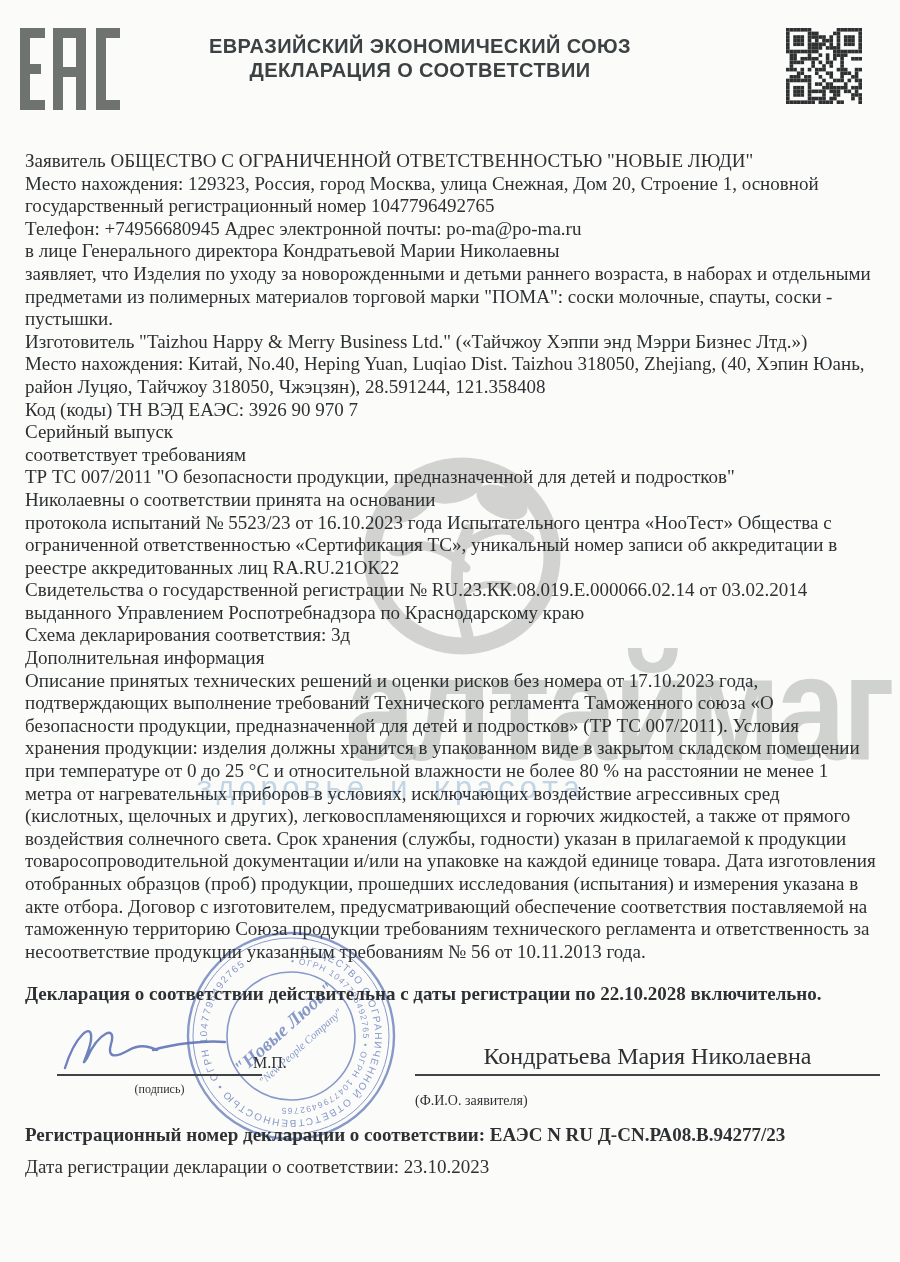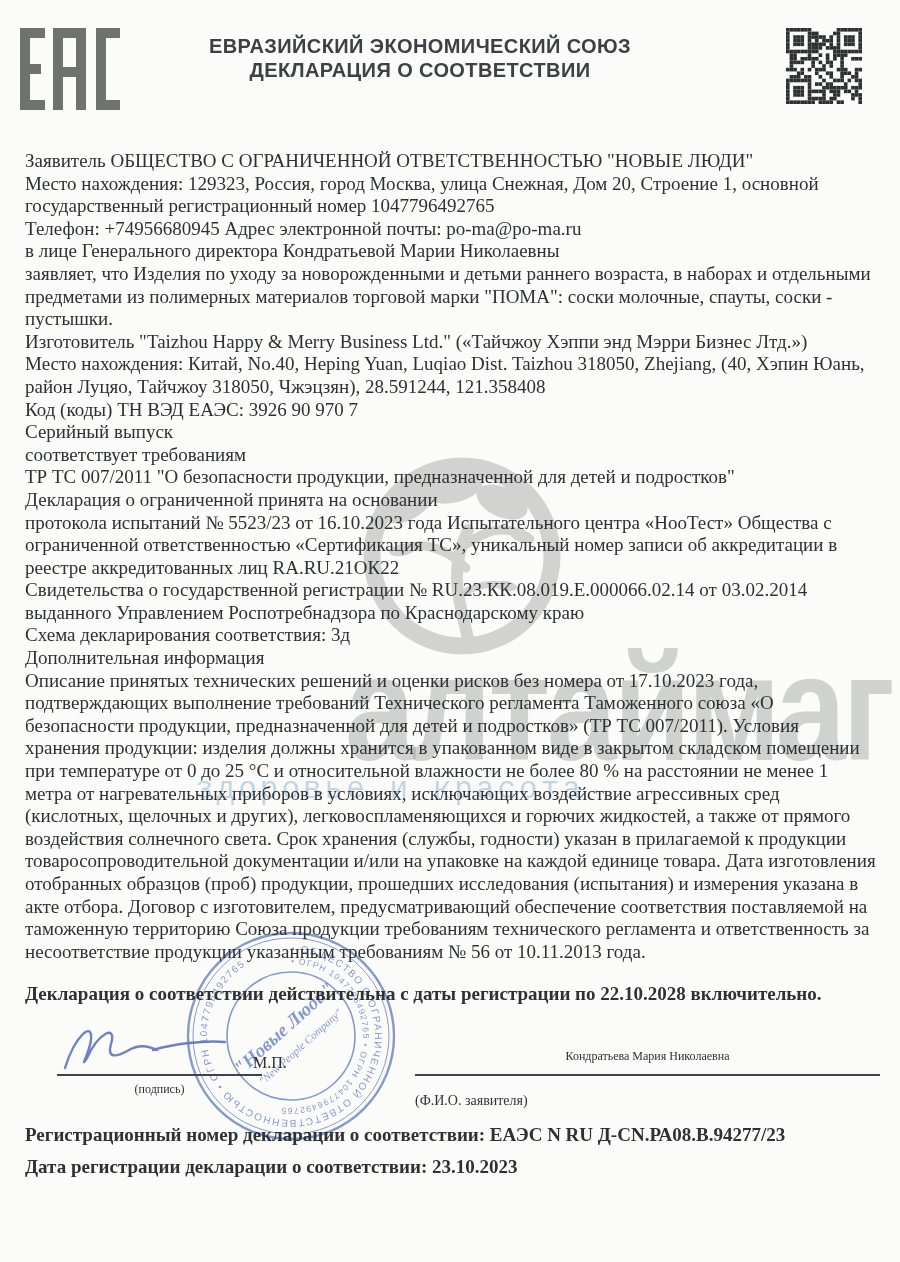--- a/index.html
+++ b/index.html
@@ -17,25 +17,25 @@
             font-size:19px;line-height:22.6px;}
   .maintext p{margin:0;}
   .maintext b{font-weight:normal;}
   .validity{margin-top:20px;font-weight:bold;}
   
   .sigrow{position:relative;margin-top:24px;height:72px;}
   .sig-scribble{position:absolute;left:28px;top:-18px;z-index:2;}
   .sig-line{position:absolute;left:32px;top:44px;width:205px;border-top:2px solid #3f4346;}
   .sig-label{position:absolute;left:32px;top:48px;width:205px;text-align:center;font-size:12px;}
   .mp{position:absolute;left:228px;top:22px;font-size:16px;}
-  .fio-name{position:absolute;left:390px;top:15px;width:465px;text-align:center;font-size:12px;}
+  .fio-name{position:absolute;left:390px;top:15px;width:465px;text-align:center;font-size:24px;}
   .fio-line{position:absolute;left:390px;top:44px;width:465px;border-top:2px solid #3f4346;}
   .fio-label{position:absolute;left:390px;top:60px;width:465px;text-align:left;font-size:14px;}
   .regnum{margin-top:22px;font-weight:bold;}
-  .regdate{margin-top:9px;font-weight:bold;}
+  .regdate{margin-top:9px;font-weight:normal;}
   
   .wm{position:absolute;z-index:0;}
   .wm-tree{left:350px;top:444px;opacity:.42;}
   .wm-brand{left:345px;top:633px;font-family:"Liberation Sans",sans-serif;font-size:150px;
             font-weight:bold;line-height:1;color:rgba(145,149,146,.40);letter-spacing:-4px;
             transform:scaleX(.84);transform-origin:0 0;white-space:nowrap;}
   .wm-tagline{left:195px;top:772px;font-family:Liberation Mono, monospace;font-size:31px;
               color:rgba(158,189,216,.62);letter-spacing:3px;white-space:nowrap;}
   .wm-stamp{left:183px;top:928px;opacity:.85;}
 </style>
@@ -367,21 +367,21 @@
     <p><span>Место нахождения: 129323, Россия, город Москва, улица Снежная, Дом 20, Строение 1, основной государственный регистрационный номер 1047796492765</span></p>
     <p><span>Телефон: +74956680945 Адрес электронной почты: po-ma@po-ma.ru</span></p>
     <p><b>в лице</b><span> Генерального директора Кондратьевой Марии Николаевны</span></p>
     <p><b>заявляет, что</b><span> Изделия по уходу за новорожденными и детьми раннего возраста, в наборах и отдельными предметами из полимерных материалов торговой марки "ПОМА": соски молочные, спауты, соски - пустышки.</span></p>
     <p><span>Изготовитель "Taizhou Happy &amp; Merry Business Ltd." («Тайчжоу Хэппи энд Мэрри Бизнес Лтд.»)</span></p>
     <p><span>Место нахождения: Китай, No.40, Heping Yuan, Luqiao Dist. Taizhou 318050, Zhejiang, (40, Хэпин Юань, район Луцяо, Тайчжоу 318050, Чжэцзян), 28.591244, 121.358408</span></p>
     <p><span>Код (коды) ТН ВЭД ЕАЭС: 3926 90 970 7</span></p>
     <p><span>Серийный выпуск</span></p>
     <p><b>соответствует требованиям</b></p>
     <p><span>ТР ТС 007/2011 "О безопасности продукции, предназначенной для детей и подростков"</span></p>
-    <p><b>Декларация о ограниченной принята на основании</b></p>
+    <p><b>Николаевны о соответствии принята на основании</b></p>
     <p><span>протокола испытаний № 5523/23 от 16.10.2023 года Испытательного центра «НооТест» Общества с ограниченной ответственностью «Сертификация ТС», уникальный номер записи об аккредитации в реестре аккредитованных лиц RA.RU.21ОК22</span></p>
     <p><span>Свидетельства о государственной регистрации № RU.23.КК.08.019.Е.000066.02.14 от 03.02.2014 выданного Управлением Роспотребнадзора по Краснодарскому краю</span></p>
     <p><span>Схема декларирования соответствия: 3д</span></p>
     <p><b>Дополнительная информация</b></p>
     <p><span>Описание принятых технических решений и оценки рисков без номера от 17.10.2023 года, подтверждающих выполнение требований Технического регламента Таможенного союза «О безопасности продукции, предназначенной для детей и подростков» (ТР ТС 007/2011). Условия хранения продукции: изделия должны хранится в упакованном виде в закрытом складском помещении при температуре от 0 до 25 °С и относительной влажности не более 80 % на расстоянии не менее 1 метра от нагревательных приборов в условиях, исключающих воздействие агрессивных сред (кислотных, щелочных и других), легковоспламеняющихся и горючих жидкостей, а также от прямого воздействия солнечного света. Срок хранения (службы, годности) указан в прилагаемой к продукции товаросопроводительной документации и/или на упаковке на каждой единице товара. Дата изготовления отобранных образцов (проб) продукции, прошедших исследования (испытания) и измерения указана в акте отбора. Договор с изготовителем, предусматривающий обеспечение соответствия поставляемой на таможенную территорию Союза продукции требованиям технического регламента и ответственность за несоответствие продукции указанным требованиям № 56 от 10.11.2013 года.</span></p>
 
     <div class="validity">Декларация о соответствии действительна с даты регистрации по 22.10.2028 включительно.</div>
 
     <div class="sigrow">
       <svg class="sig-scribble" width="200" height="70" viewBox="0 0 200 70">

